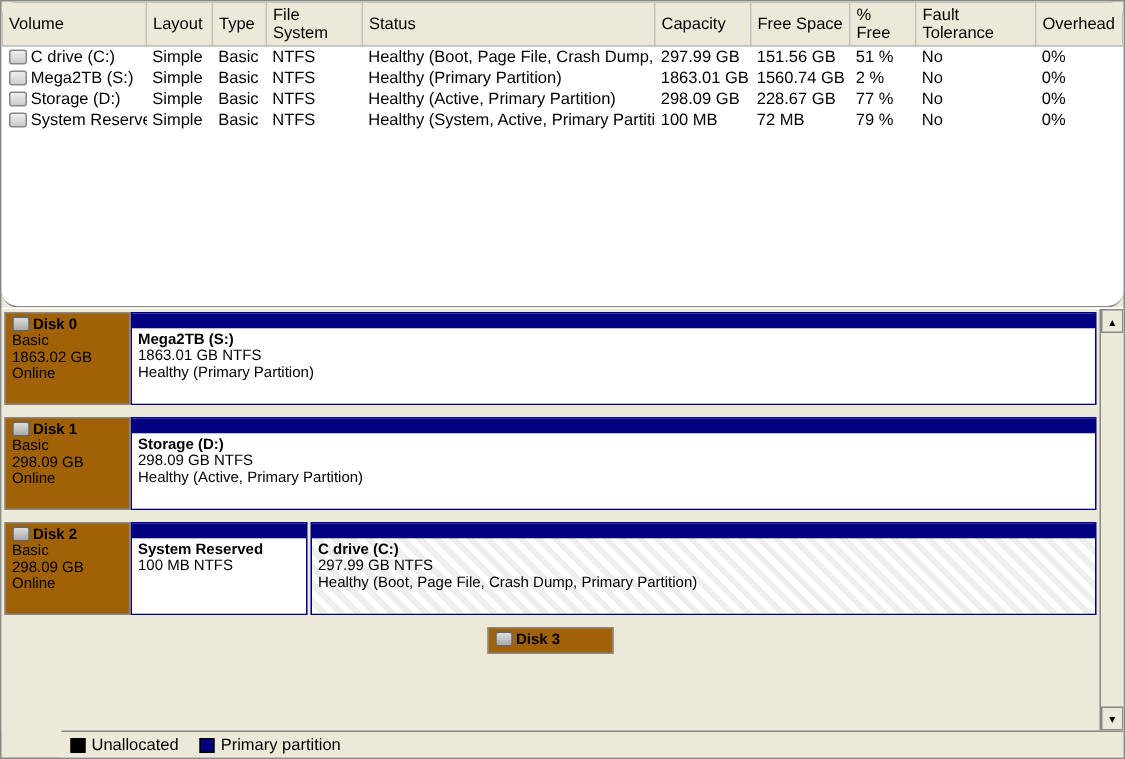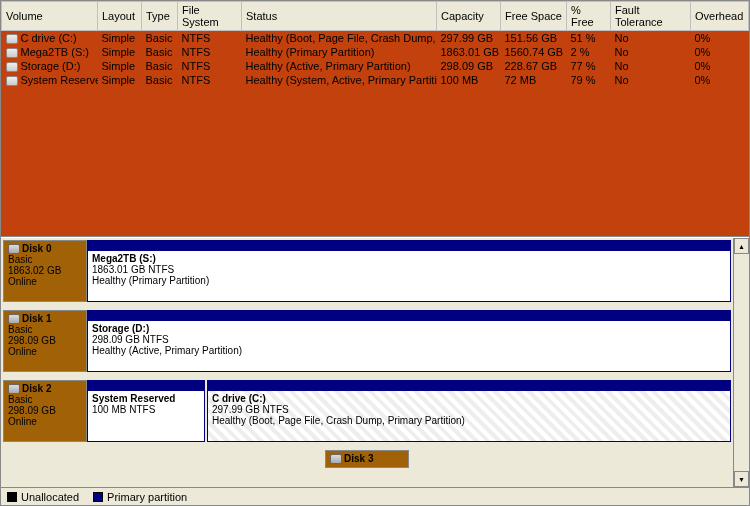--- a/index.html
+++ b/index.html
@@ -1,18 +1,18 @@
 <!DOCTYPE html>
 <html><head>
 <meta charset="utf-8">
 <style>
 * { box-sizing: border-box; margin: 0; padding: 0; }
 body { font-family: Tahoma, Arial, sans-serif; font-size: 11px; background: #ece9d8; color: #000; width: 750px; height: 506px; overflow: hidden; border: 1px solid #888; }
 .container { display: flex; flex-direction: column; height: 100%; }
-.top-panel { height: 236px; background: #c2410c; border-bottom: 1px solid #888; overflow: hidden; }
+.top-panel { height: 204px; background: #ffffff; border-bottom: 1px solid #888; overflow: hidden; border-radius: 11px; }
 table.vol { width: 100%; border-collapse: collapse; table-layout: fixed; }
 table.vol th { background: #ece9d8; border: 1px solid #c0c0c0; text-align: left; font-weight: normal; padding: 2px 4px; height: 18px; font-size: 11px; }
 table.vol td { padding: 1px 4px; white-space: nowrap; overflow: hidden; font-size: 11px; }
 .vol-icon { display: inline-block; width: 12px; height: 10px; background: linear-gradient(#eee,#ccc); border: 1px solid #888; border-radius: 2px; margin-right: 3px; vertical-align: middle; }
 .bottom-panel { flex: 1; display: flex; background: #ece9d8; border-top: 1px solid #fff; overflow: hidden; }
 .disk-area { flex: 1; overflow: hidden; padding: 2px; }
 .scrollbar { width: 16px; background: #ece9d8; border-left: 1px solid #888; display: flex; flex-direction: column; }
 .sb-btn { height: 16px; background: #ece9d8; border: 1px solid #888; display:flex; align-items:center; justify-content:center; font-size:8px; }
 .sb-track { flex: 1; background: #ece9d8; }
 .disk-row { display: flex; margin-bottom: 8px; height: 62px; }
@@ -20,21 +20,21 @@
 .disk-info { width: 84px; background: #a16207; border: 1px solid #888; padding: 2px 4px; font-size: 10px; position: relative; }
 .disk-info .di-icon { display:inline-block; width:12px; height:10px; background:linear-gradient(#ddd,#aaa); border:1px solid #666; border-radius:2px; margin-right:2px; vertical-align:middle; }
 .disk-info b { font-size: 10px; }
 .disk-parts { flex: 1; display: flex; }
 .partition { border: 1px solid #000080; display: flex; flex-direction: column; margin-right: 2px; }
 .partition:last-child { margin-right: 0; }
 .part-header { height: 10px; background: #000080; }
 .part-body { flex: 1; background: #fff; padding: 2px 4px; font-size: 10px; overflow: hidden; }
 .part-body.hatch { background: repeating-linear-gradient(45deg,#fff,#fff 4px,#eee 4px,#eee 8px); }
 .part-body b { font-size: 10px; }
-.legend { height: 18px; background: #ece9d8; border-top: 1px solid #888; display: flex; align-items: center; padding: 0 6px; font-size: 11px; }
+.legend { height: 18px; background: #ece9d8; border-top: 1px solid #888; display: flex; align-items: center; padding: 0 6px; font-size: 11px; margin-left: 40px; }
 .legend-sw { width: 10px; height: 10px; margin-right: 4px; border: 1px solid #000; }
 .legend-item { display: flex; align-items: center; margin-right: 14px; }
 </style>
 </head>
 <body>
 
 <div class="container">
   <div class="top-panel">
     <table class="vol">
       <colgroup>

